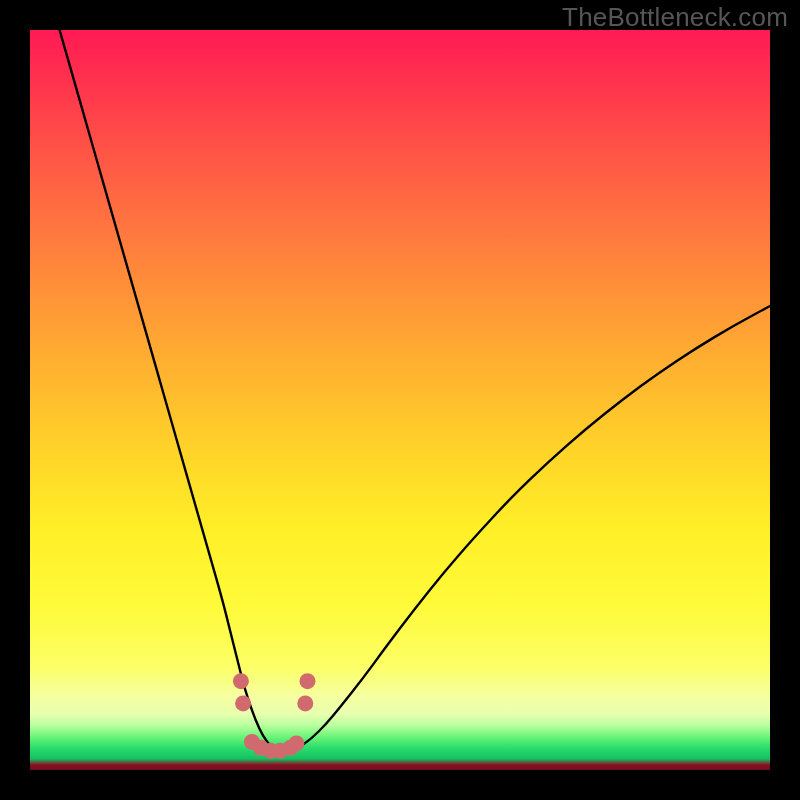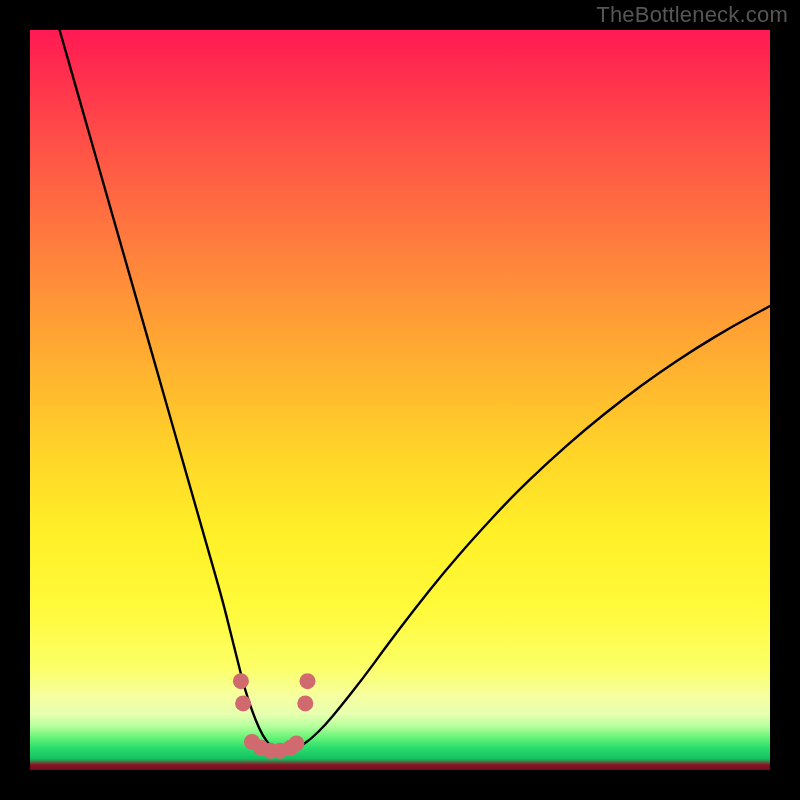--- a/index.html
+++ b/index.html
@@ -14,21 +14,21 @@
     position: relative;
     width: 800px;
     height: 800px;
     background: #000;
   }
   .watermark {
     position: absolute;
     top: 2px;
     right: 12px;
     font-family: Arial, Helvetica, sans-serif;
-    font-size: 22px;
+    font-size: 26px;
     font-weight: 500;
     color: #565656;
     letter-spacing: 0.2px;
     z-index: 10;
     text-align: center;
   }
   .plot {
     position: absolute;
     left: 30px;
     top: 30px;

